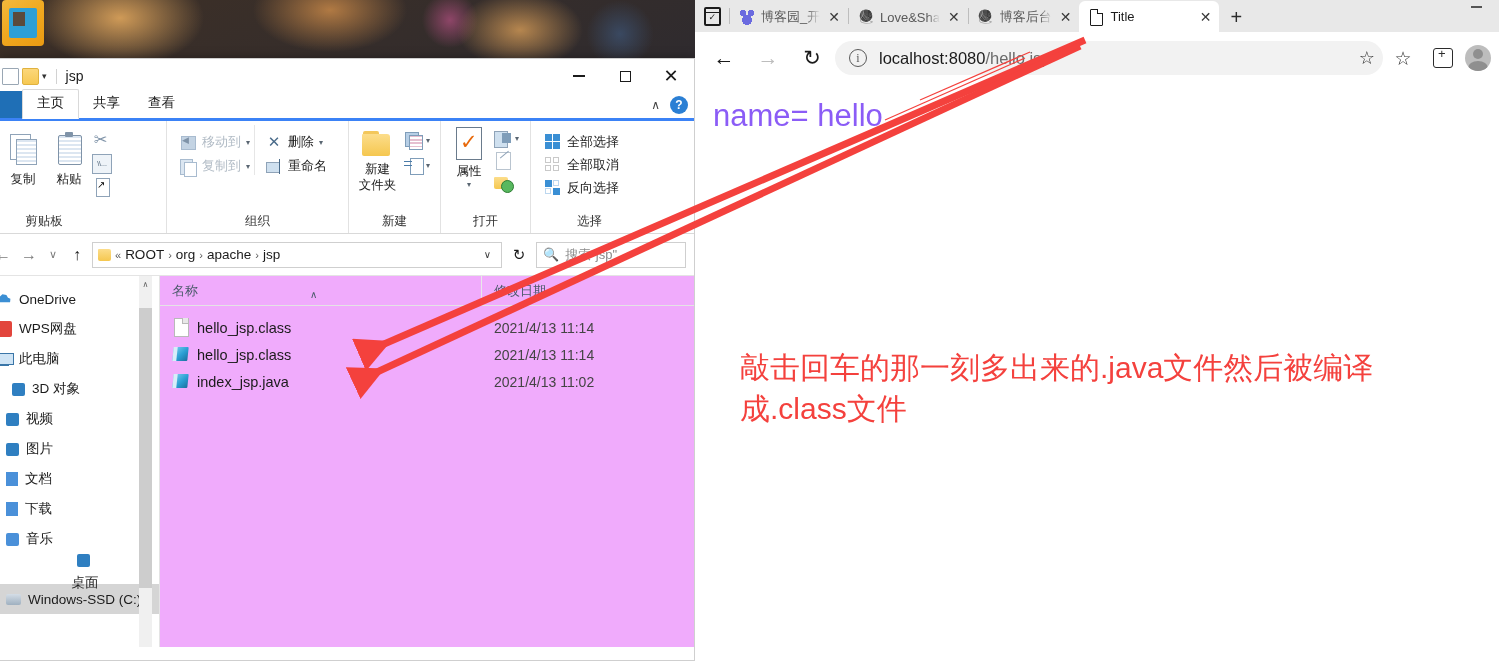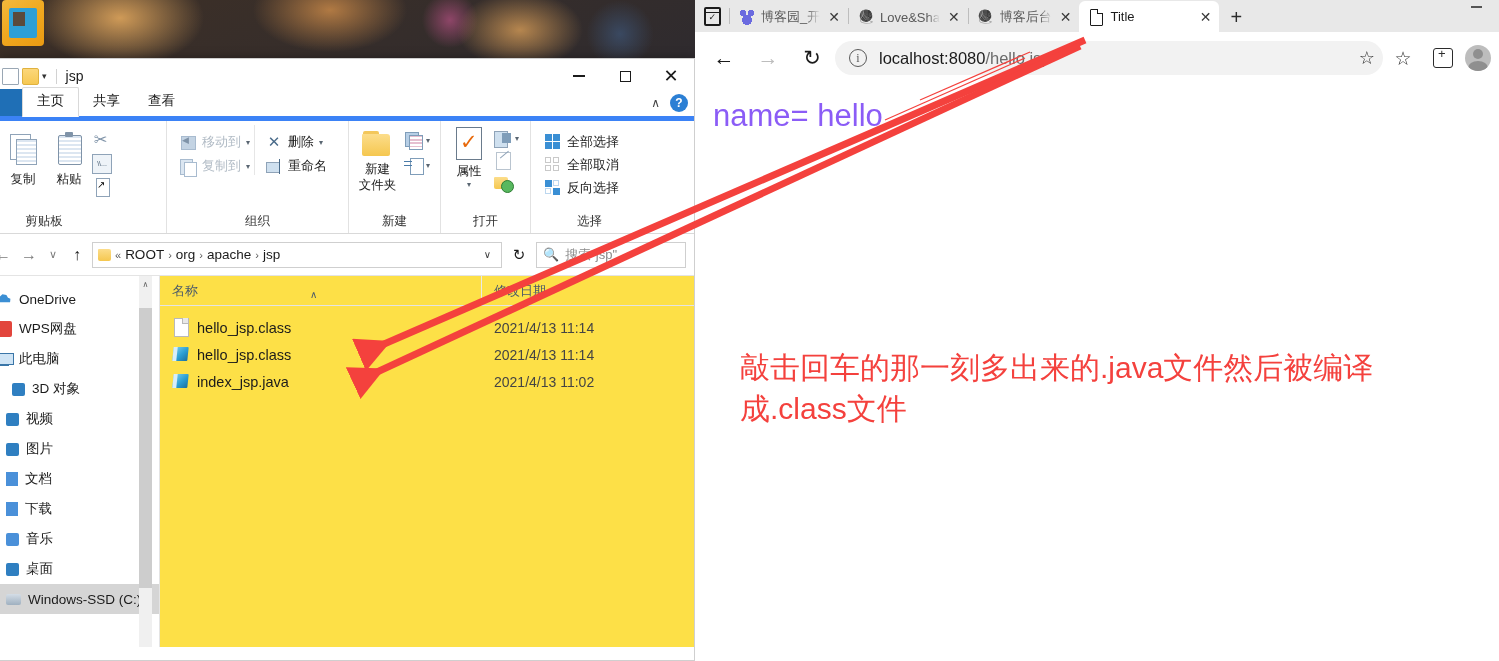--- a/index.html
+++ b/index.html
@@ -67,21 +67,21 @@
     width: 46px; height: 34px; display: flex; align-items: center; justify-content: center;
     font-size: 15px; color: #1b1b1b;
   }
   .glyph-min { display:block; width:12px; height:1.4px; background:#1b1b1b; }
   .glyph-max { display:block; width:11px; height:11px; border:1.4px solid #1b1b1b; }
   .glyph-close { font-size: 18px; font-weight: 300; line-height: 1; }
 
   
   .ex-tabrow {
     height: 28px; background: #fff; display: flex; align-items: flex-end;
-    border-bottom: 5px solid #3b82f6; position: relative;
+    border-bottom: 3px solid #3b82f6; position: relative;
   }
   .file-tab {
     width: 22px; height: 27px; background: #1f6fb6; margin-left: 0;
   }
   .rtab {
     padding: 4px 14px 6px; font-size: 13.5px; color: #1b1b1b; position: relative;
   }
   .rtab.active {
     background: #fff; border: 1px solid #d9d9d9; border-bottom: 1px solid #fff;
     margin-bottom: -1px; border-radius: 2px 2px 0 0;
@@ -233,21 +233,21 @@
 
   .np-scroll {
     position: absolute; right: 8px; top: 0; width: 13px; height: 371px; background:#f0f0f0;
   }
   .np-scroll .up {
     height: 17px; display:flex; align-items:center; justify-content:center; font-size:8px; color:#606060;
   }
   .np-thumb { position:absolute; left:0; top:32px; width:13px; height:280px; background:#cdcdcd; }
   .np-divider { position:absolute; right:0; top:0; width:1px; height:371px; background:#e4e4e4; }
 
-  .filepane { flex: 1; position: relative; background:#fde047; }
+  .filepane { flex: 1; position: relative; background:#f0abfc; }
   .col-head {
     height: 30px; display:flex; align-items:center; font-size:13px; color:#4a5a6a;
     border-bottom: 1px solid #e4e4e4; position: relative;
   }
   .col { padding-left: 12px; position: relative; height: 30px; line-height: 30px; }
   .col.name { width: 322px; border-right: 1px solid #e8e8e8; }
   .col.date { width: 200px; }
   .sort-caret { position:absolute; left: 150px; top: 4px; font-size: 10px; color:#4a5a6a; }
 
   .frow { height: 27px; display:flex; align-items:center; font-size:14.5px; color:#1b1b1b; }
@@ -544,21 +544,21 @@
           <span>文档</span>
         </div>
         <div class="np-item" style="padding-left:10px;">
           <span class="np-ic ic-dl"></span>
           <span>下载</span>
         </div>
         <div class="np-item" style="padding-left:10px;">
           <span class="np-ic ic-mus"></span>
           <span>音乐</span>
         </div>
-        <div class="np-item" style="padding-left:10px;">
+        <div class="np-item" style="padding-left:10px;flex-direction:column;">
           <span class="np-ic ic-desk"></span>
           <span>桌面</span>
         </div>
         <div class="np-item sel" style="padding-left:10px;">
           <span class="np-ic ic-drive"></span>
           <span>Windows-SSD (C:)</span>
         </div>
 
         <div class="np-scroll">
           <div class="up">∧</div>

